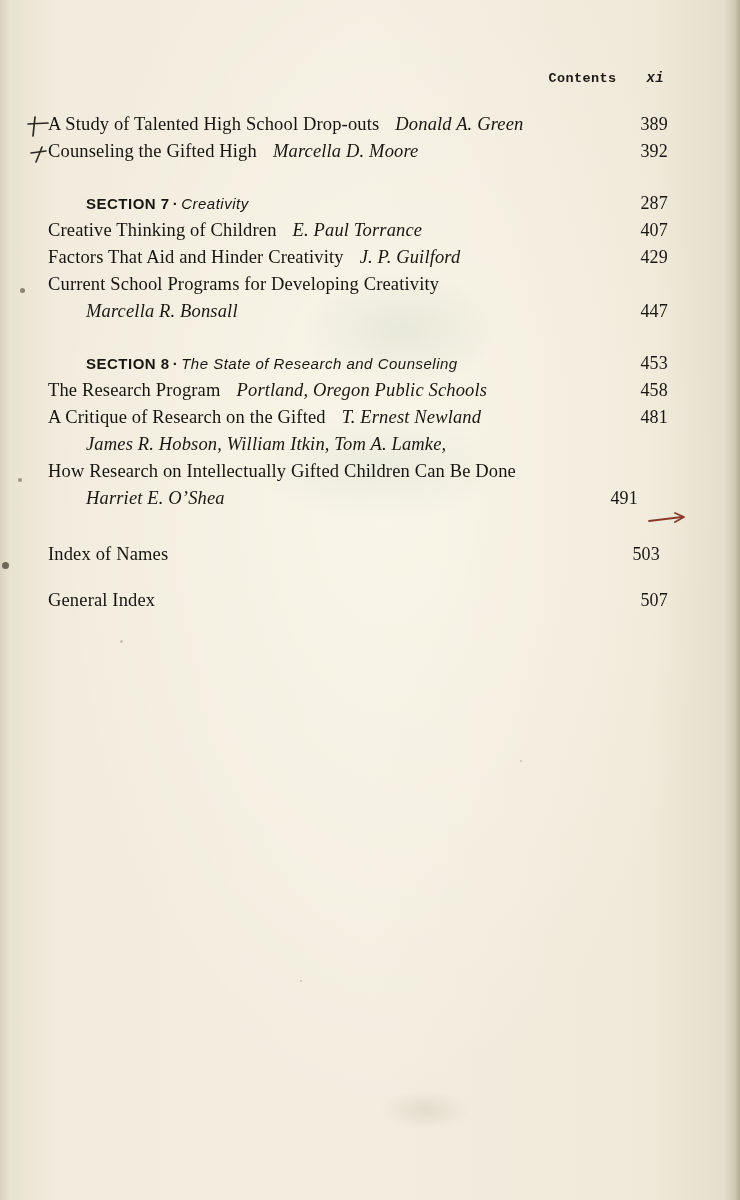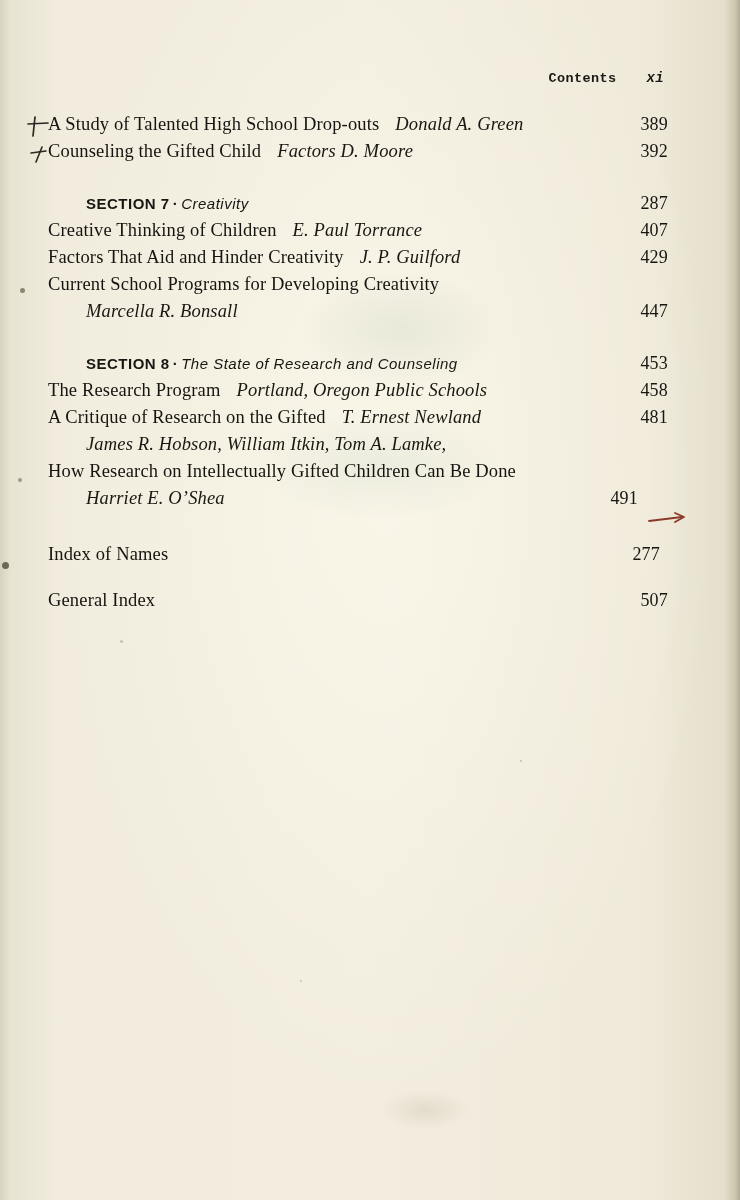--- a/index.html
+++ b/index.html
@@ -233,21 +233,21 @@
 
     <div class="row">
       <div class="text">
         <span class="title">A Study of Talented High School Drop-outs</span><span class="author">Donald A. Green</span>
       </div>
       <div class="page-no">389</div>
     </div>
 
     <div class="row">
       <div class="text">
-        <span class="title">Counseling the Gifted Child</span><span class="author">Factors D. Moore</span>
+        <span class="title">Counseling the Gifted High</span><span class="author">Marcella D. Moore</span>
       </div>
       <div class="page-no">392</div>
     </div>
 
     <div class="row section-head">
       <div class="text">
         <span class="sec-label">SECTION 7</span><span class="sec-dot">·</span><span class="sec-title">Creativity</span>
       </div>
       <div class="page-no">287</div>
     </div>
@@ -313,21 +313,21 @@
       <div class="text indent-2">
         <span class="author-cont">Harriet E. O’Shea</span>
       </div>
       <div class="page-no" style="right:30px;">491</div>
     </div>
 
     <div class="row back-matter">
       <div class="text">
         <span class="title">Index of Names</span>
       </div>
-      <div class="page-no" style="right:8px;">277</div>
+      <div class="page-no" style="right:8px;">503</div>
     </div>
 
     <div class="row" style="margin-top:20px;">
       <div class="text">
         <span class="title">General Index</span>
       </div>
       <div class="page-no">507</div>
     </div>
 
   </div>

